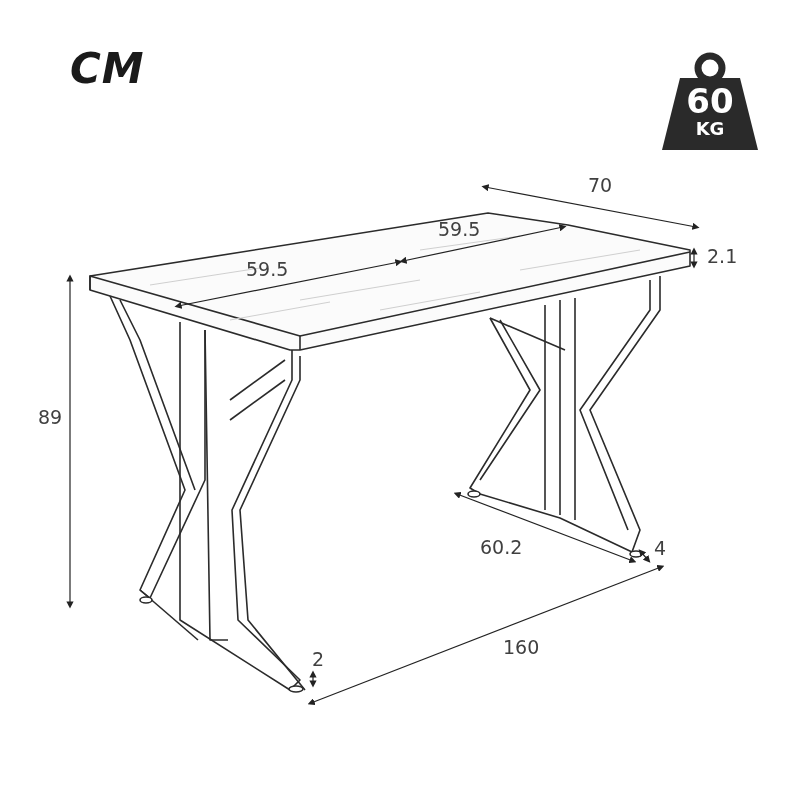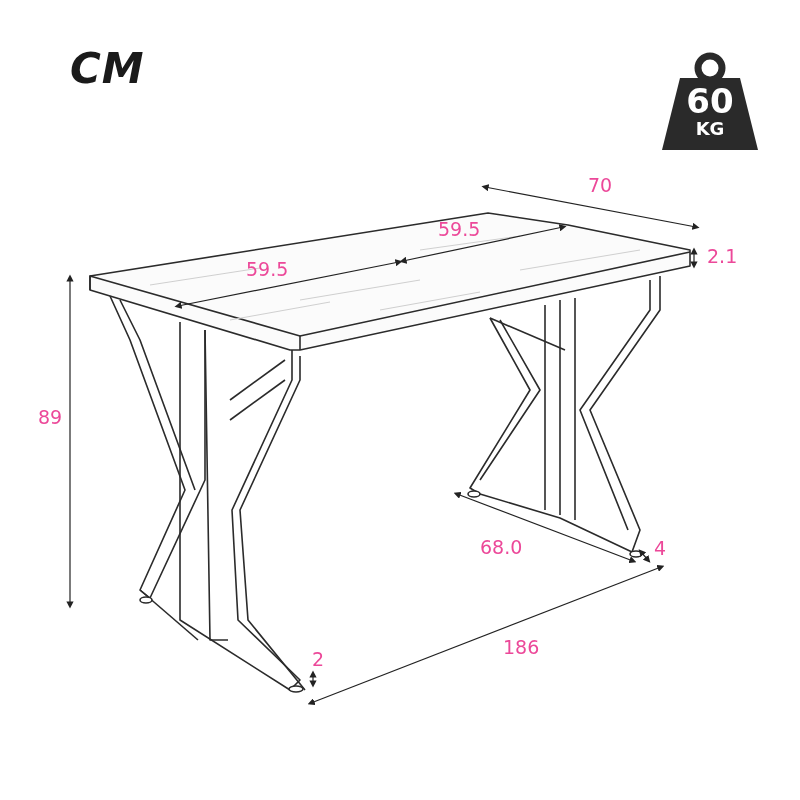--- a/index.html
+++ b/index.html
@@ -2,21 +2,21 @@
 <html><head>
 <meta charset="utf-8">
 <style>
   html, body { margin: 0; padding: 0; background: #ffffff; }
   #root { position: relative; width: 800px; height: 800px; background: #fff; overflow: hidden; font-family: "DejaVu Sans", sans-serif; color: #1a1a1a; }
   .unit { position: absolute; left: 70px; top: 44px; font-size: 42px; font-style: italic; font-weight: bold; letter-spacing: 1px; font-family: "DejaVu Sans", sans-serif; }
   .weight { position: absolute; left: 662px; top: 52px; width: 96px; height: 100px; }
   .weight .num { position: absolute; left: 0; width: 96px; top: 32px; text-align: center; color: #fff; font-weight: bold; font-size: 34px; line-height: 34px; }
   .weight .kg { position: absolute; left: 0; width: 96px; top: 68px; text-align: center; color: #fff; font-weight: bold; font-size: 18px; line-height: 18px; }
   svg.drawing { position: absolute; left: 0; top: 0; }
-  .lbl { position: absolute; font-size: 19px; color: #ec4899; font-family: "DejaVu Sans", sans-serif; white-space: nowrap; }
+  .lbl { position: absolute; font-size: 19px; color: #404040; font-family: "DejaVu Sans", sans-serif; white-space: nowrap; }
 </style>
 </head>
 <body>
 
 <div id="root">
 
   <div class="unit">CM</div>
 
   <div class="weight">
     <svg width="96" height="100" viewBox="0 0 96 100">
@@ -82,18 +82,18 @@
       <line x1="311" y1="703" x2="661" y2="567" marker-start="url(#arr)" marker-end="url(#arr)"></line>
       <line x1="313" y1="674" x2="313" y2="684" marker-start="url(#arr)" marker-end="url(#arr)"></line>
     </g>
   </svg>
 
   <div class="lbl" style="left:588px;top:174px;">70</div>
   <div class="lbl" style="left:438px;top:218px;">59.5</div>
   <div class="lbl" style="left:246px;top:258px;">59.5</div>
   <div class="lbl" style="left:707px;top:245px;">2.1</div>
   <div class="lbl" style="left:38px;top:406px;">89</div>
-  <div class="lbl" style="left:480px;top:536px;">68.0</div>
+  <div class="lbl" style="left:480px;top:536px;">60.2</div>
   <div class="lbl" style="left:654px;top:537px;">4</div>
-  <div class="lbl" style="left:503px;top:636px;">186</div>
+  <div class="lbl" style="left:503px;top:636px;">160</div>
   <div class="lbl" style="left:312px;top:648px;">2</div>
 
 </div>
 
 </body></html>

